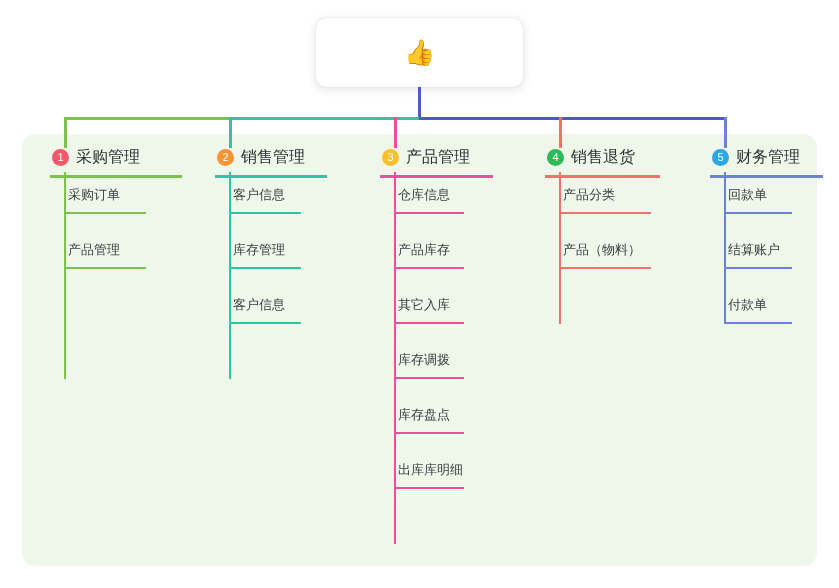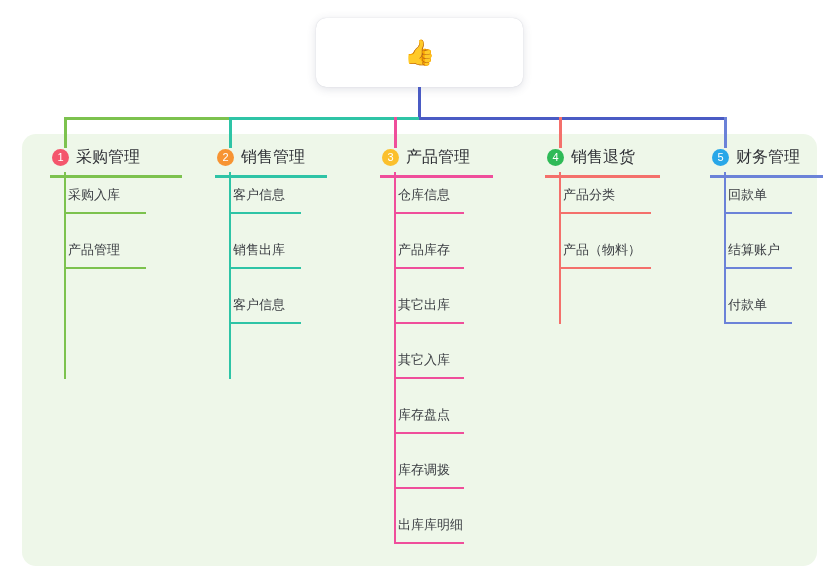--- a/index.html
+++ b/index.html
@@ -158,21 +158,21 @@
 
   <div id="columns">
       <div class="column" style="left: 36px;">
         <div class="cat-head">
           <span class="badge" style="background: rgb(244, 86, 108);">1</span>
           <span class="cat-label">采购管理</span>
         </div>
         <div class="cat-rule" style="width: 132px; background: rgb(124, 194, 78);"></div>
         <div style="position: relative; margin-top: 3px;">
           <div class="leaf">
-            <div class="leaf-label">采购入库</div>
+            <div class="leaf-label">采购订单</div>
             <div class="leaf-rule" style="width: 82px; background: rgb(124, 194, 78);"></div>
           </div>
           <div class="leaf">
             <div class="leaf-label">产品管理</div>
             <div class="leaf-rule" style="width: 82px; background: rgb(124, 194, 78);"></div>
           </div>
           <div class="leaf-spine" style="top: 0px; height: 207px; background: rgb(124, 194, 78);"></div>
         </div>
       </div>
       <div class="column" style="left: 201px;">
@@ -180,21 +180,21 @@
           <span class="badge" style="background: rgb(247, 148, 51);">2</span>
           <span class="cat-label">销售管理</span>
         </div>
         <div class="cat-rule" style="width: 112px; background: rgb(46, 196, 166);"></div>
         <div style="position: relative; margin-top: 3px;">
           <div class="leaf">
             <div class="leaf-label">客户信息</div>
             <div class="leaf-rule" style="width: 72px; background: rgb(46, 196, 166);"></div>
           </div>
           <div class="leaf">
-            <div class="leaf-label">销售出库</div>
+            <div class="leaf-label">库存管理</div>
             <div class="leaf-rule" style="width: 72px; background: rgb(46, 196, 166);"></div>
           </div>
           <div class="leaf">
             <div class="leaf-label">客户信息</div>
             <div class="leaf-rule" style="width: 72px; background: rgb(46, 196, 166);"></div>
           </div>
           <div class="leaf-spine" style="top: 0px; height: 207px; background: rgb(46, 196, 166);"></div>
         </div>
       </div>
       <div class="column" style="left: 366px;">
@@ -206,33 +206,29 @@
         <div style="position: relative; margin-top: 3px;">
           <div class="leaf">
             <div class="leaf-label">仓库信息</div>
             <div class="leaf-rule" style="width: 70px; background: rgb(239, 78, 155);"></div>
           </div>
           <div class="leaf">
             <div class="leaf-label">产品库存</div>
             <div class="leaf-rule" style="width: 70px; background: rgb(239, 78, 155);"></div>
           </div>
           <div class="leaf">
-            <div class="leaf-label">其它出库</div>
-            <div class="leaf-rule" style="width: 70px; background: rgb(239, 78, 155);"></div>
-          </div>
-          <div class="leaf">
             <div class="leaf-label">其它入库</div>
             <div class="leaf-rule" style="width: 70px; background: rgb(239, 78, 155);"></div>
           </div>
           <div class="leaf">
+            <div class="leaf-label">库存调拨</div>
+            <div class="leaf-rule" style="width: 70px; background: rgb(239, 78, 155);"></div>
+          </div>
+          <div class="leaf">
             <div class="leaf-label">库存盘点</div>
-            <div class="leaf-rule" style="width: 70px; background: rgb(239, 78, 155);"></div>
-          </div>
-          <div class="leaf">
-            <div class="leaf-label">库存调拨</div>
             <div class="leaf-rule" style="width: 70px; background: rgb(239, 78, 155);"></div>
           </div>
           <div class="leaf">
             <div class="leaf-label">出库库明细</div>
             <div class="leaf-rule" style="width: 70px; background: rgb(239, 78, 155);"></div>
           </div>
           <div class="leaf-spine" style="top: 0px; height: 372px; background: rgb(239, 78, 155);"></div>
         </div>
       </div>
       <div class="column" style="left: 531px;">

